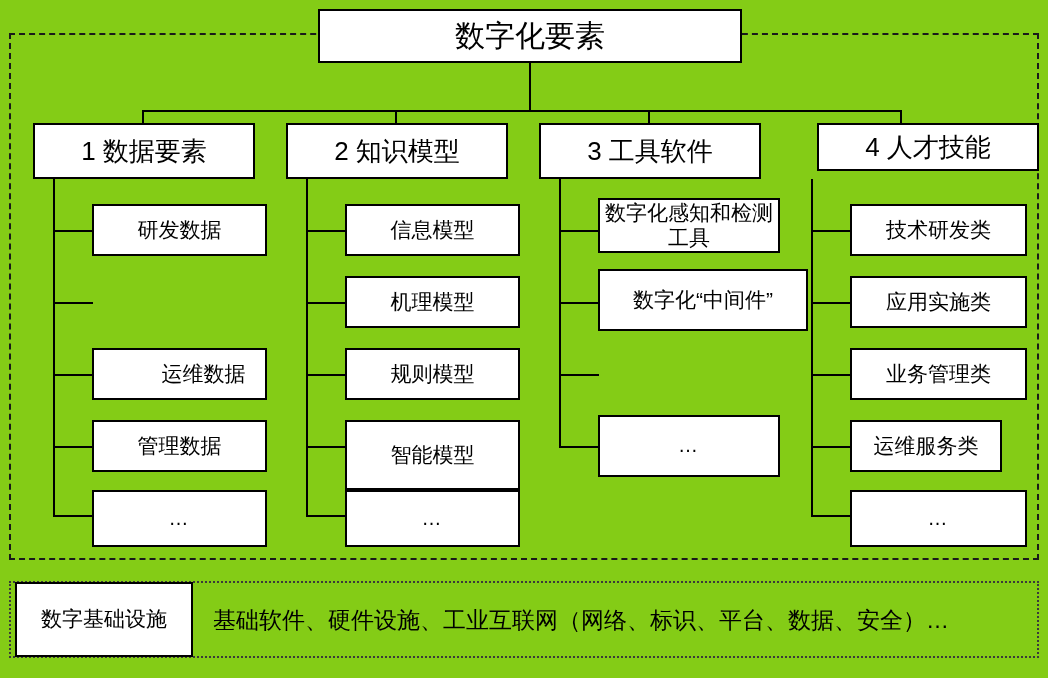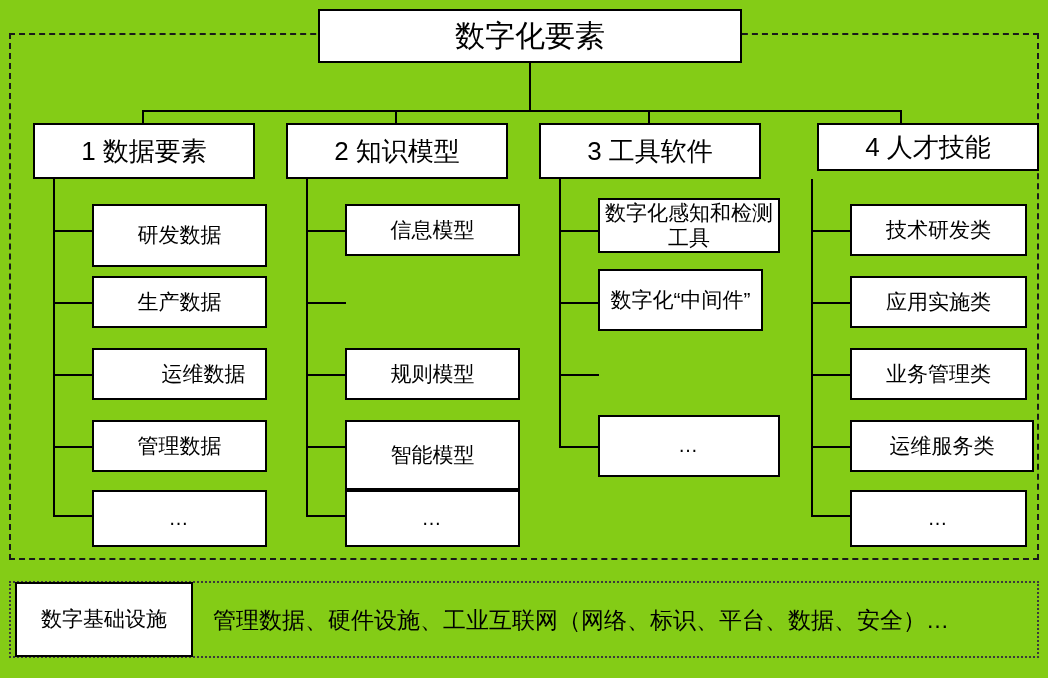--- a/index.html
+++ b/index.html
@@ -118,25 +118,22 @@
     <span>1 数据要素</span>
   </div>
 
   <div class="line-v" style="left:53px; top:179px; height:336px;"></div>
   <div class="line-h" style="left:53px; top:230px; width:40px;"></div>
   <div class="line-h" style="left:53px; top:302px; width:40px;"></div>
   <div class="line-h" style="left:53px; top:374px; width:40px;"></div>
   <div class="line-h" style="left:53px; top:446px; width:40px;"></div>
   <div class="line-h" style="left:53px; top:515px; width:40px;"></div>
 
-  <div class="box leaf-box" style="left:92px; top:204px; width:175px; height:63px;">
+  <div class="box leaf-box" style="left:92px; top:204px; width:175px; height:52px;">
     <span>研发数据</span>
-  </div>
-  <div class="box leaf-box" style="left:92px; top:276px; width:175px; height:52px;">
-    <span>生产数据</span>
   </div>
   <div class="box leaf-box" style="left:92px; top:348px; width:175px; height:52px;padding-left:48px;">
     <span>运维数据</span>
   </div>
   <div class="box leaf-box" style="left:92px; top:420px; width:175px; height:52px;align-items:center;">
     <span>管理数据</span>
   </div>
   <div class="box leaf-box" style="left:92px; top:490px; width:175px; height:57px;">
     <span class="ellipsis">…</span>
   </div>
@@ -147,20 +144,23 @@
   <div class="line-v" style="left:306px; top:179px; height:336px;"></div>
   <div class="line-h" style="left:306px; top:230px; width:40px;"></div>
   <div class="line-h" style="left:306px; top:302px; width:40px;"></div>
   <div class="line-h" style="left:306px; top:374px; width:40px;"></div>
   <div class="line-h" style="left:306px; top:446px; width:40px;"></div>
   <div class="line-h" style="left:306px; top:515px; width:40px;"></div>
 
   <div class="box leaf-box" style="left:345px; top:204px; width:175px; height:52px;">
     <span>信息模型</span>
   </div>
+  <div class="box leaf-box" style="left:345px; top:276px; width:175px; height:52px;">
+    <span>机理模型</span>
+  </div>
   <div class="box leaf-box" style="left:345px; top:348px; width:175px; height:52px;">
     <span>规则模型</span>
   </div>
   <div class="box leaf-box" style="left:345px; top:420px; width:175px; height:70px;">
     <span>智能模型</span>
   </div>
   <div class="box leaf-box" style="left:345px; top:490px; width:175px; height:57px;">
     <span class="ellipsis">…</span>
   </div>
 
@@ -169,21 +169,21 @@
   </div>
   <div class="line-v" style="left:559px; top:179px; height:268px;"></div>
   <div class="line-h" style="left:559px; top:230px; width:40px;"></div>
   <div class="line-h" style="left:559px; top:302px; width:40px;"></div>
   <div class="line-h" style="left:559px; top:374px; width:40px;"></div>
   <div class="line-h" style="left:559px; top:446px; width:40px;"></div>
 
   <div class="box leaf-box" style="left:598px; top:198px; width:182px; height:55px;">
     <span>数字化感知和检测工具</span>
   </div>
-  <div class="box leaf-box" style="left:598px; top:269px; width:165px; height:62px;">
+  <div class="box leaf-box" style="left:598px; top:269px; width:210px; height:62px;">
     <span>数字化“中间件”</span>
   </div>
   <div class="box leaf-box" style="left:598px; top:415px; width:182px; height:62px;">
     <span class="ellipsis">…</span>
   </div>
 
   <div class="box cat-box" style="left:791px; top:123px; width:222px; height:48px;margin-left:26px;">
     <span>4 人才技能</span>
   </div>
   <div class="line-v" style="left:811px; top:179px; height:336px;"></div>
@@ -195,30 +195,30 @@
 
   <div class="box leaf-box" style="left:850px; top:204px; width:177px; height:52px;">
     <span>技术研发类</span>
   </div>
   <div class="box leaf-box" style="left:850px; top:276px; width:177px; height:52px;">
     <span>应用实施类</span>
   </div>
   <div class="box leaf-box" style="left:850px; top:348px; width:177px; height:52px;">
     <span>业务管理类</span>
   </div>
-  <div class="box leaf-box" style="left:850px; top:420px; width:184px; height:52px;">
+  <div class="box leaf-box" style="left:850px; top:420px; width:152px; height:52px;">
     <span>运维服务类</span>
   </div>
   <div class="box leaf-box" style="left:850px; top:490px; width:177px; height:57px;">
     <span class="ellipsis">…</span>
   </div>
 
   <div class="dotted-region" style="left:9px; top:581px; width:1030px; height:77px;"></div>
 
   <div class="box infra-label-box" style="left:15px; top:582px; width:178px; height:75px;text-align:center;">
     <span>数字基础设施</span>
   </div>
 
   <div class="infra-text" style="left:213px; top:600px;">
-    <span>管理数据、硬件设施、工业互联网（网络、标识、平台、数据、安全）…</span>
+    <span>基础软件、硬件设施、工业互联网（网络、标识、平台、数据、安全）…</span>
   </div>
 
 </div>
 
 </body></html>

